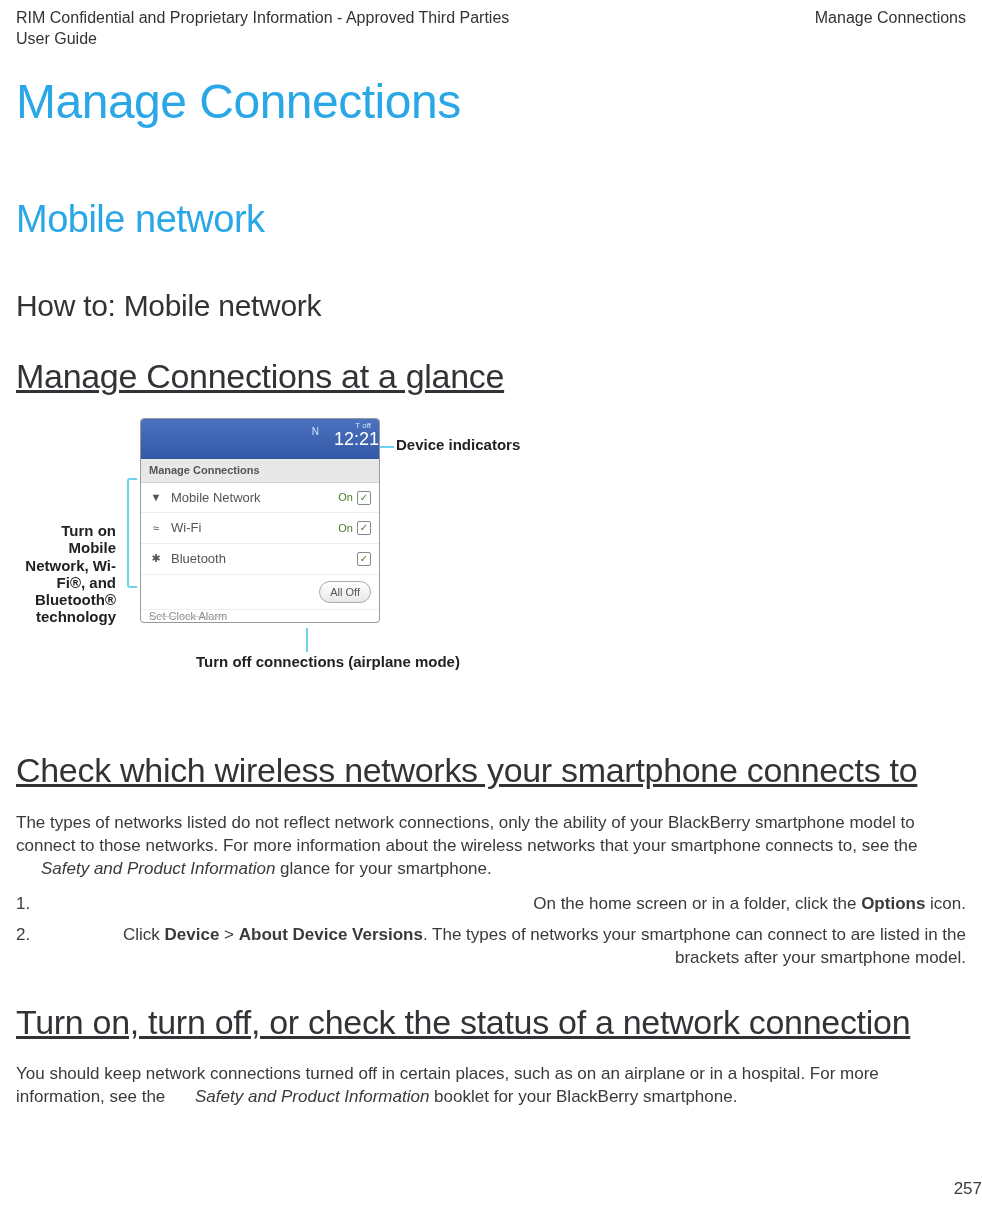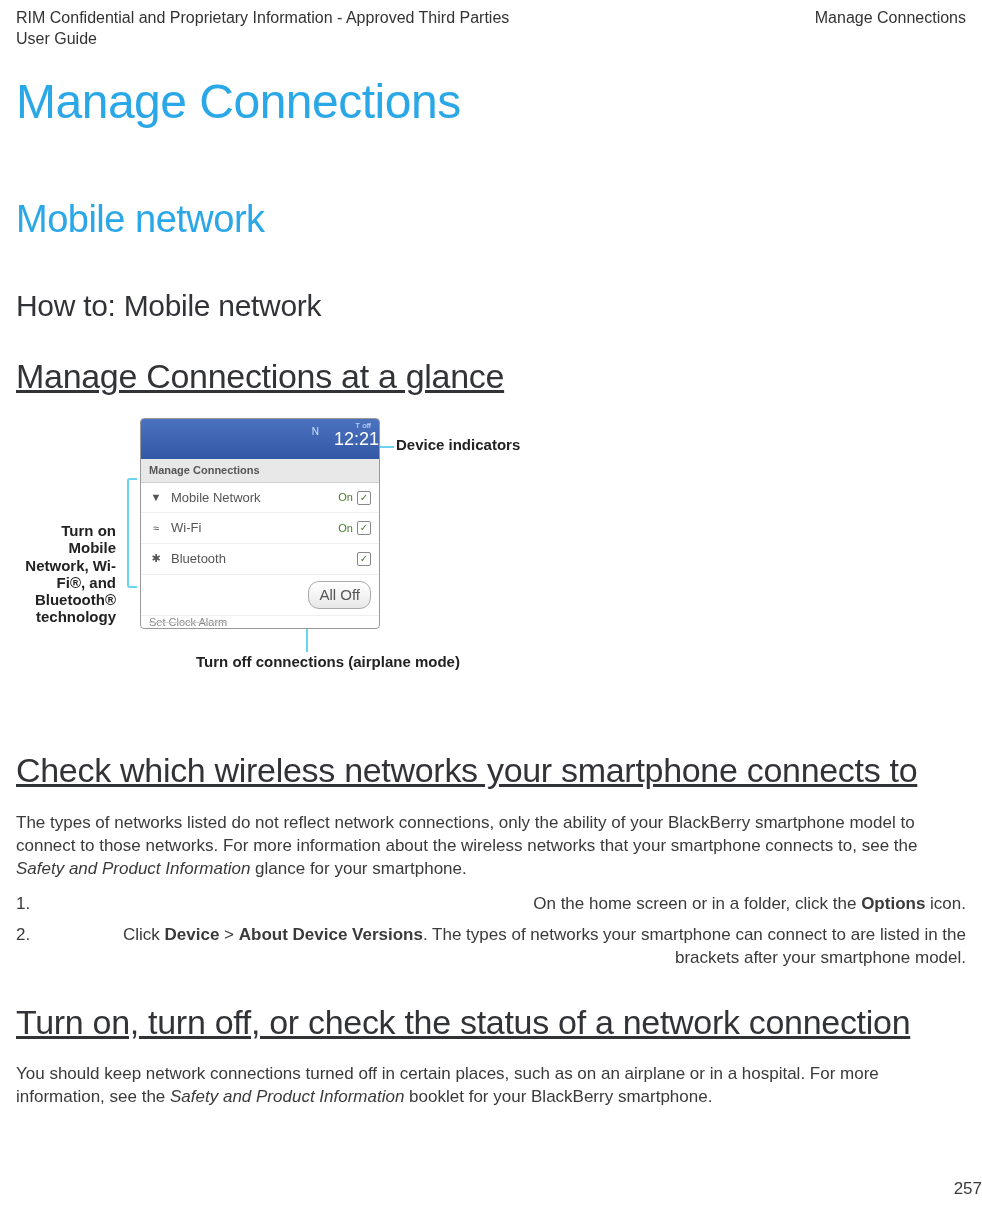--- a/index.html
+++ b/index.html
@@ -196,37 +196,37 @@
   .phone-alloff-row {
     display: flex;
     justify-content: flex-end;
     padding: 6px 8px;
     border-bottom: 1px solid #eee;
   }
   .phone-alloff-btn {
     border: 1px solid #aaa;
     border-radius: 11px;
     padding: 3px 10px;
-    font-size: 15px;
+    font-size: 11px;
     color: #555;
     background: linear-gradient(#fff,#e8e8e8);
   }
   .phone-clockalarm {
     padding: 6px 8px;
     color: #888;
     font-size: 11px;
     height: 10px;
     overflow: hidden;
     line-height: 0.1;
     text-decoration: line-through;
     text-decoration-color: #ccc;
   }
   
   .para { margin: 0 0 12px 0; color: #3a3a3a; font-size: 17px; }
-  .italic { font-style: italic; }
+  .italic { font-style: italic; margin-left: 25px; }
   ol.steps { padding-left: 0; list-style: none; counter-reset: step; margin: 10px 0 30px 0; text-align: right; }
   ol.steps li {
     counter-increment: step;
     position: relative;
     padding-left: 40px;
     margin-bottom: 8px;
     color: #3a3a3a;
     font-size: 17px;
   }
   ol.steps li::before {

